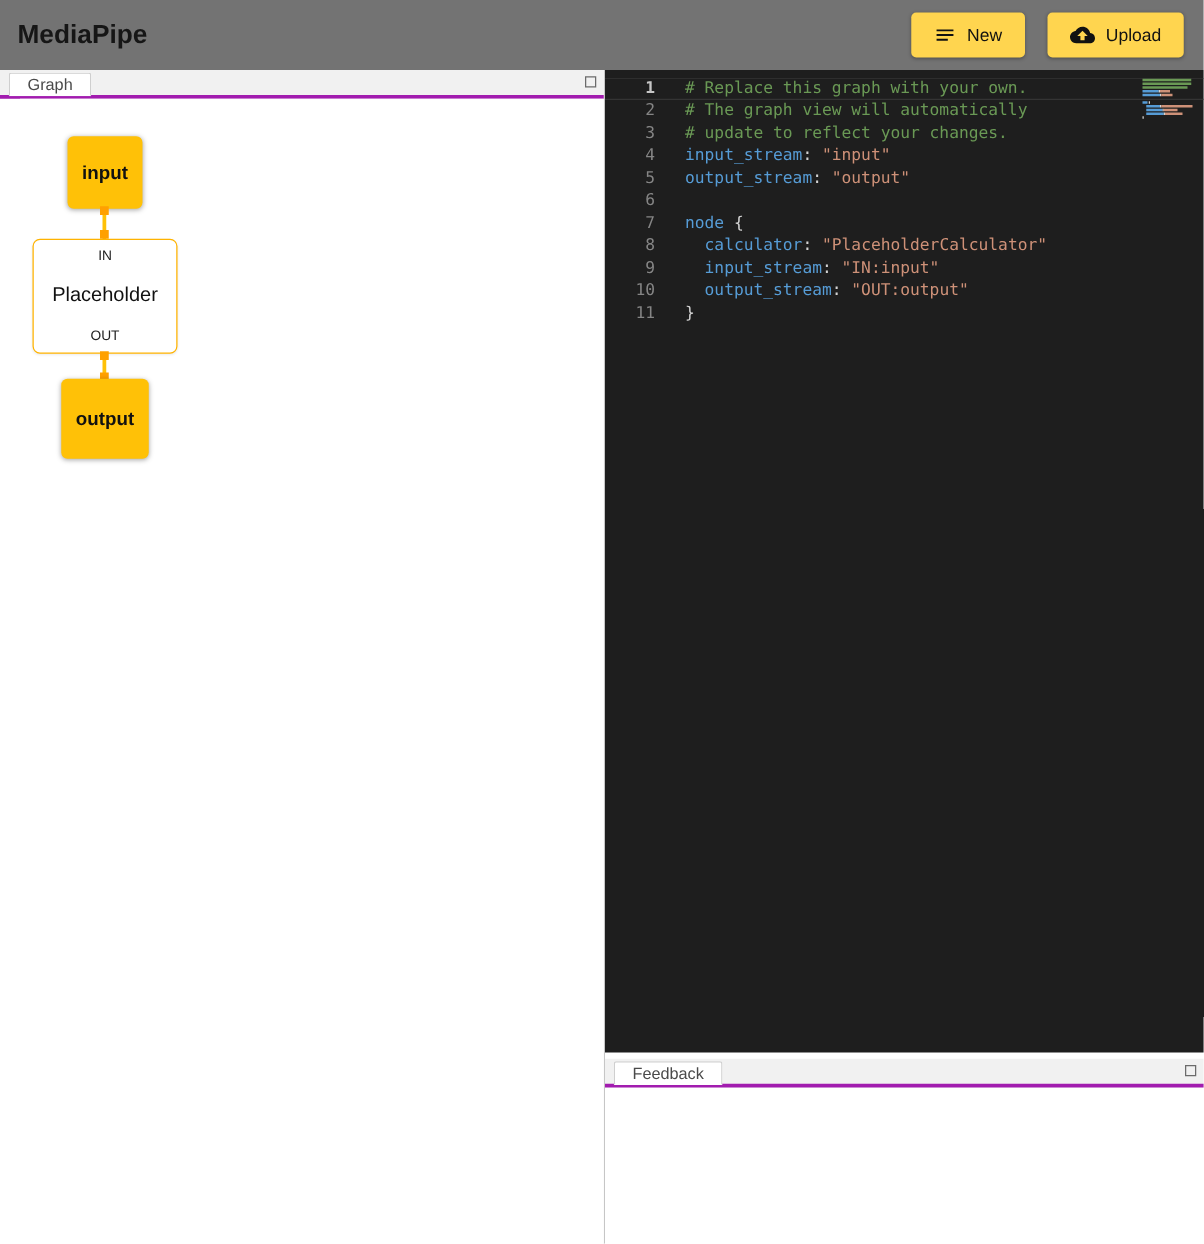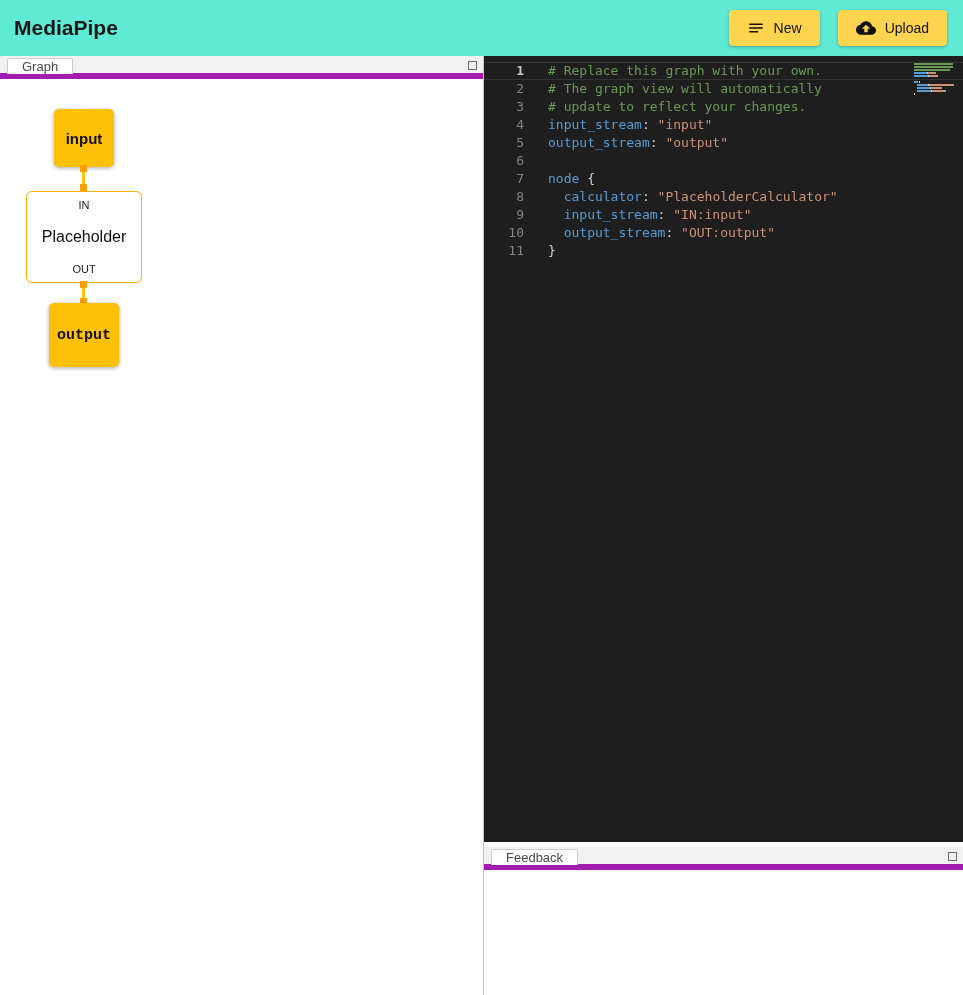--- a/index.html
+++ b/index.html
@@ -6,21 +6,21 @@
   html,body { margin:0; padding:0; }
   body {
     width:963px; height:995px; overflow:hidden;
     background:#ffffff;
     font-family:"Liberation Sans", sans-serif;
     color:#1a1a1a;
   }
 
   
   .header {
-    height:56px; background:#5eead4;
+    height:56px; background:#737373;
     display:flex; align-items:center;
     padding:16px 14px;
   }
   .app-title { font-size:21px; font-weight:700; color:#161616; }
   .header-actions { margin-left:auto; display:flex; gap:18px; padding-right:2px; }
   .hbtn {
     display:flex; align-items:center; gap:9px;
     background:#FFD54F; border:none; border-radius:4px;
     height:36px; padding:0 18px;
     font-family:"Liberation Sans", sans-serif;
@@ -32,21 +32,21 @@
 
   
   .main { display:flex; height:939px; background:#fff; }
   .left-col { width:484px; border-right:1px solid #c6c6c6; display:flex; flex-direction:column; background:#fff; }
   .right-col { flex:1; display:flex; flex-direction:column; background:#fff; }
 
   .panel { display:flex; flex-direction:column; background:#fff; min-height:0; }
 
   .strip {
     height:23px; background:#f1f1f1;
-    border-bottom:6px solid #a21caf;
+    border-bottom:3px solid #a21caf;
     display:flex; align-items:stretch;
     position:relative; flex:none;
   }
   .tab {
     margin-left:7px; margin-top:2px; margin-bottom:-1px;
     background:#fff; border:1px solid #cfcfcf; border-bottom:1px solid #fff;
     padding:0 14px; font-size:13px; color:#4a4a4a;
     display:flex; align-items:center; cursor:pointer;
     border-radius:2px 2px 0 0; z-index:2;
   }
@@ -59,21 +59,21 @@
 
   
   .graph-canvas { position:relative; flex:1; background:#fff;margin-left:16px; }
   .gnode {
     position:absolute; background:#FFC107; border-radius:5px;
     box-shadow:0 1px 4px rgba(0,0,0,0.35);
     display:flex; align-items:center; justify-content:center;
     font-weight:700; font-size:15px; color:#111; cursor:pointer;
   }
   .gnode.node-input  { left:38px; top:30px;  width:60px; height:58px; }
-  .gnode.node-output { left:33px; top:224px; width:70px; height:64px;font-family:Liberation Mono, monospace; }
+  .gnode.node-output { left:33px; top:224px; width:70px; height:64px; }
   .pnode {
     position:absolute; left:10px; top:112px; width:116px; height:92px;
     background:#fff; border:1px solid #FFB300; border-radius:6px;
     display:flex; flex-direction:column; align-items:center; justify-content:space-between;
     padding:7px 0; cursor:pointer;
     box-shadow:0 1px 2px rgba(0,0,0,0.08);
   }
   .port-label { font-size:11px; color:#222; }
   .pname { font-size:16px; color:#111; }
   .edge { position:absolute; width:3px; background:#FFC107; }

